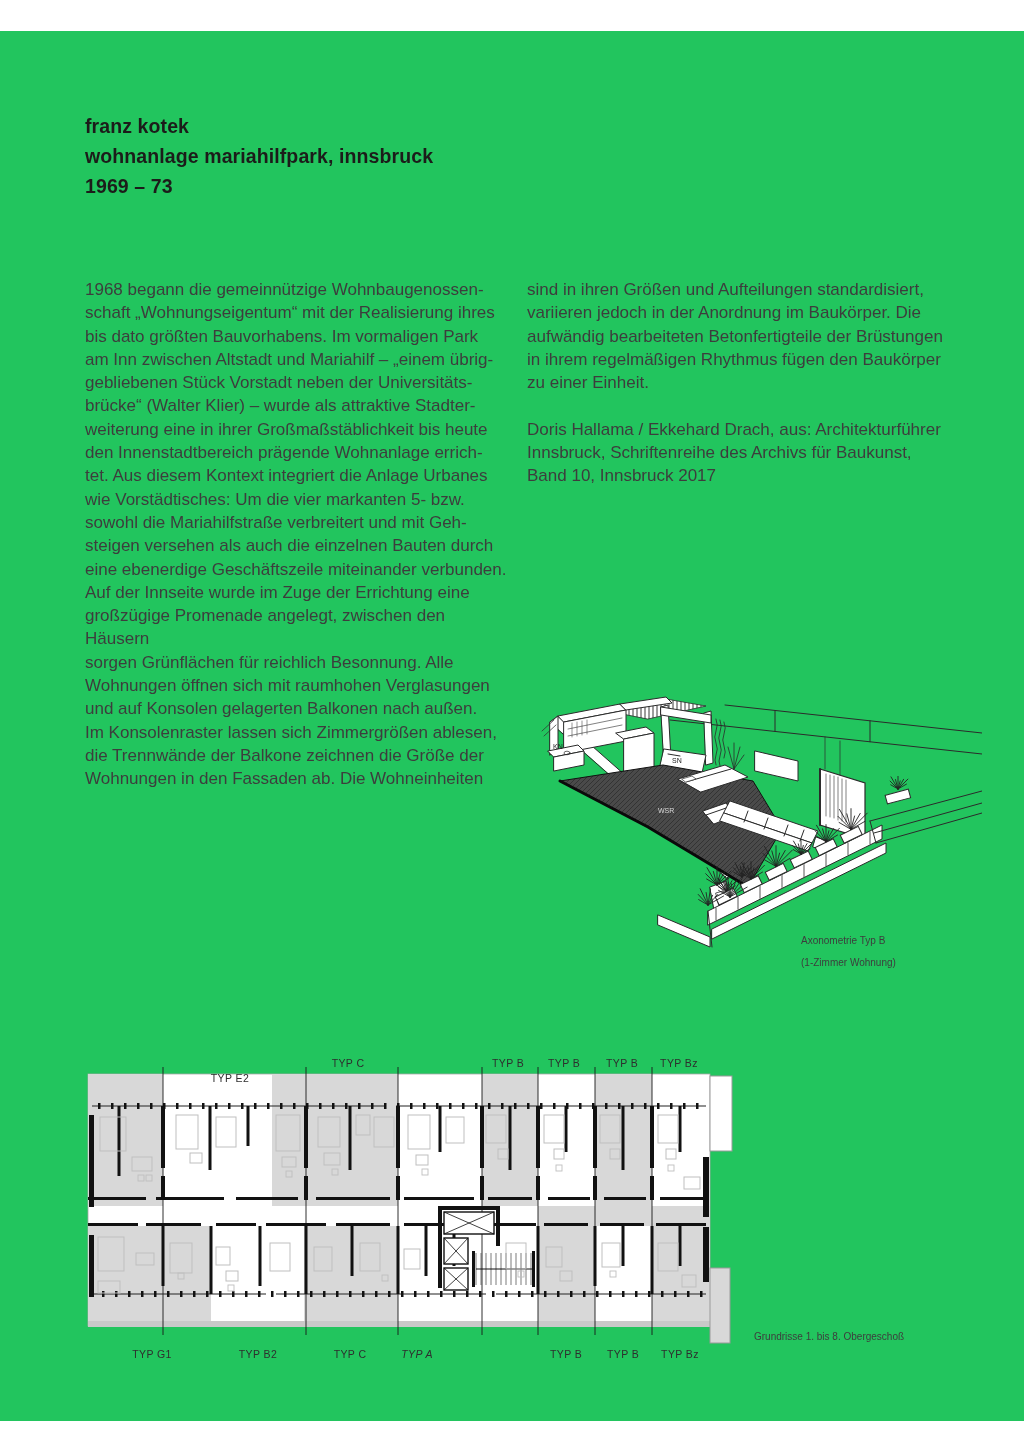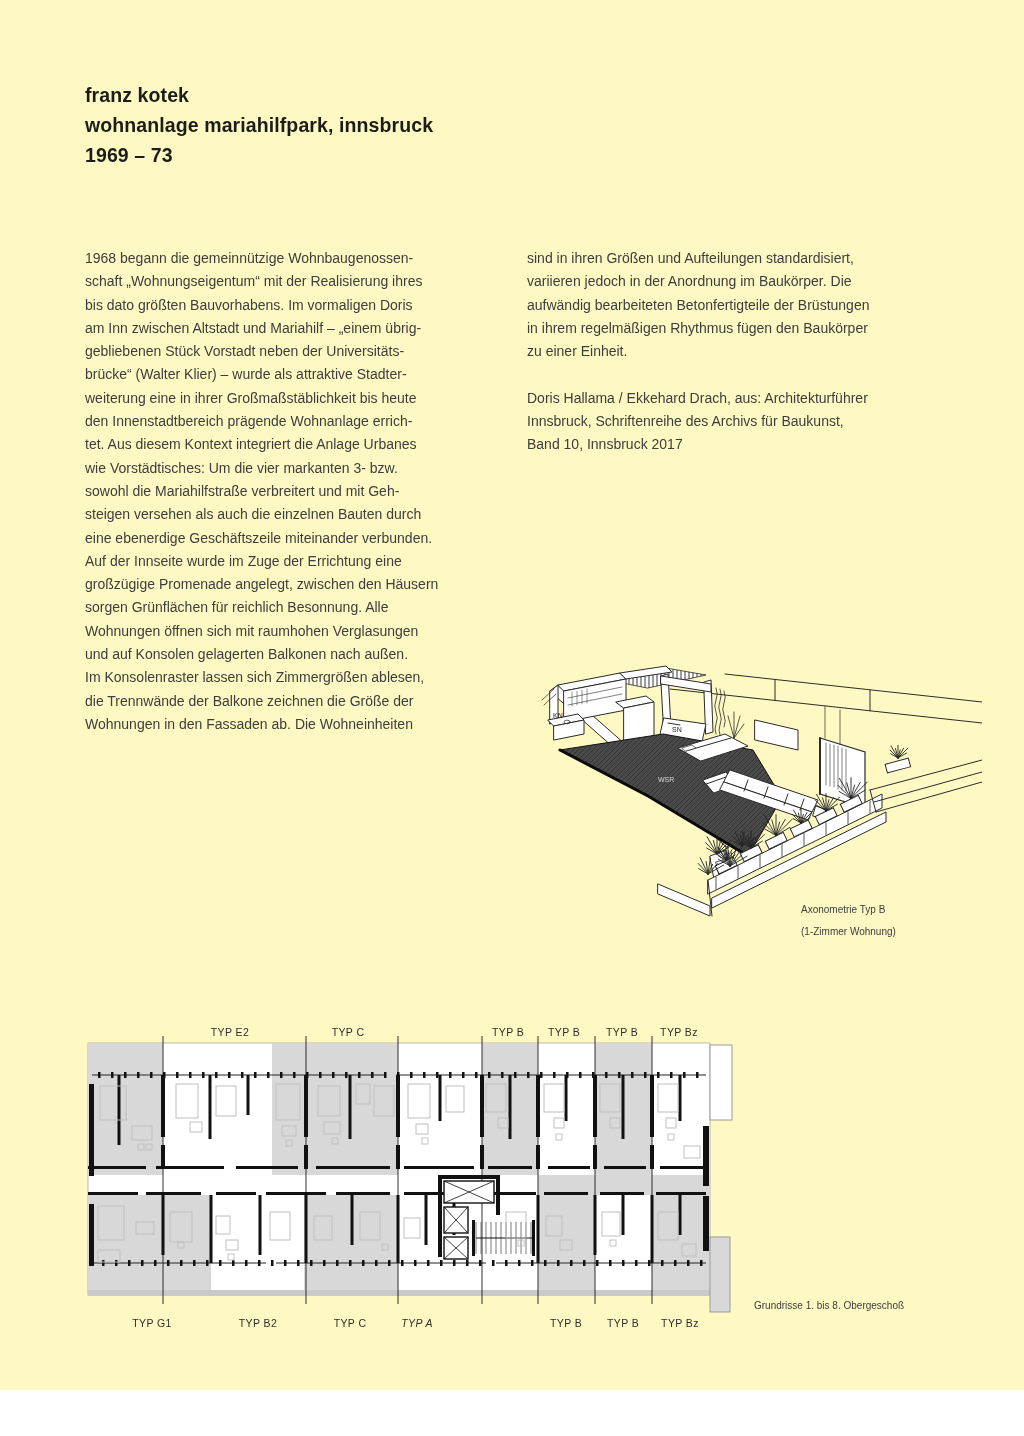--- a/index.html
+++ b/index.html
@@ -1,20 +1,20 @@
 <!DOCTYPE html>
 <html><head>
 <meta charset="utf-8">
 <style>
   html,body{margin:0;padding:0;background:#ffffff;}
-  #page{position:relative;width:1024px;height:1390px;background:#fef9c3;overflow:hidden;
-        font-family:"Liberation Sans",sans-serif;color:#3c3c3c;}
+  #page{position:relative;width:1024px;height:1390px;background:#22c55e;overflow:hidden;
+        font-family:"Liberation Sans",sans-serif;color:#3c3c3c;margin-top:31px;}
   .abs{position:absolute;}
   #title-block{left:85px;top:80px;font-size:19.5px;font-weight:700;line-height:30px;color:#1c1c1a;letter-spacing:.1px;}
-  .col{width:424px;font-size:14px;line-height:23.3px;color:#3d3d3d;}
+  .col{width:424px;font-size:17px;line-height:23.3px;color:#3d3d3d;}
   #col-left{left:85px;top:247px;}
   #col-right{left:527px;top:247px;}
   .spacer{height:23.3px;}
   .caption{font-size:10px;line-height:21.5px;color:#3d3d3d;}
   #axo-caption{left:801px;top:899px;}
   #plan-caption{left:754px;top:1295px;}
   #axo-wrap{left:520px;top:658px;width:462px;height:292px;}
   #plan-wrap{left:86px;top:1026px;width:690px;height:312px;}
   .plan-label{position:absolute;transform:translateX(-50%);font-size:10.5px;letter-spacing:.4px;color:#2e2e2e;white-space:nowrap;}
   svg{display:block;}
@@ -26,28 +26,28 @@
 
   <div class="abs" id="title-block">
     <div>franz kotek</div>
     <div>wohnanlage mariahilfpark, innsbruck</div>
     <div>1969 – 73</div>
   </div>
 
   <div class="abs col" id="col-left">
       <div>1968 begann die gemeinnützige Wohnbaugenossen-</div>
       <div>schaft „Wohnungseigentum“ mit der Realisierung ihres</div>
-      <div>bis dato größten Bauvorhabens. Im vormaligen Doris</div>
+      <div>bis dato größten Bauvorhabens. Im vormaligen Park</div>
       <div>am Inn zwischen Altstadt und Mariahilf – „einem übrig-</div>
       <div>gebliebenen Stück Vorstadt neben der Universitäts-</div>
       <div>brücke“ (Walter Klier) – wurde als attraktive Stadter-</div>
       <div>weiterung eine in ihrer Großmaßstäblichkeit bis heute</div>
       <div>den Innenstadtbereich prägende Wohnanlage errich-</div>
       <div>tet. Aus diesem Kontext integriert die Anlage Urbanes</div>
-      <div>wie Vorstädtisches: Um die vier markanten 3- bzw.</div>
+      <div>wie Vorstädtisches: Um die vier markanten 5- bzw.</div>
       <div>sowohl die Mariahilfstraße verbreitert und mit Geh-</div>
       <div>steigen versehen als auch die einzelnen Bauten durch</div>
       <div>eine ebenerdige Geschäftszeile miteinander verbunden.</div>
       <div>Auf der Innseite wurde im Zuge der Errichtung eine</div>
       <div>großzügige Promenade angelegt, zwischen den Häusern</div>
       <div>sorgen Grünflächen für reichlich Besonnung. Alle</div>
       <div>Wohnungen öffnen sich mit raumhohen Verglasungen</div>
       <div>und auf Konsolen gelagerten Balkonen nach außen.</div>
       <div>Im Konsolenraster lassen sich Zimmergrößen ablesen,</div>
       <div>die Trennwände der Balkone zeichnen die Größe der</div>
@@ -586,21 +586,21 @@
         <rect x="246" y="112" width="6" height="6" fill="none" stroke="#bfbfbf" stroke-width="0.9"></rect>
         <rect x="336" y="112" width="6" height="6" fill="none" stroke="#bfbfbf" stroke-width="0.9"></rect>
         <rect x="470" y="108" width="6" height="6" fill="none" stroke="#bfbfbf" stroke-width="0.9"></rect>
         <rect x="582" y="108" width="6" height="6" fill="none" stroke="#bfbfbf" stroke-width="0.9"></rect>
         <rect x="92" y="216" width="6" height="6" fill="none" stroke="#bfbfbf" stroke-width="0.9"></rect>
         <rect x="142" y="228" width="6" height="6" fill="none" stroke="#bfbfbf" stroke-width="0.9"></rect>
         <rect x="296" y="218" width="6" height="6" fill="none" stroke="#bfbfbf" stroke-width="0.9"></rect>
         <rect x="432" y="214" width="6" height="6" fill="none" stroke="#bfbfbf" stroke-width="0.9"></rect>
         <rect x="524" y="214" width="6" height="6" fill="none" stroke="#bfbfbf" stroke-width="0.9"></rect>
       </svg>
-  <span class="plan-label" style="left: 144px; top: 0px;">TYP E2</span>
+  <span class="plan-label" style="left: 144px; top: 15px;">TYP E2</span>
       <span class="plan-label" style="left: 262px; top: 0px;">TYP C</span>
       <span class="plan-label" style="left: 422px; top: 0px;">TYP B</span>
       <span class="plan-label" style="left: 478px; top: 0px;">TYP B</span>
       <span class="plan-label" style="left: 536px; top: 0px;">TYP B</span>
       <span class="plan-label" style="left: 593px; top: 0px;">TYP Bz</span>
       <span class="plan-label" style="left: 66px; top: 291px; text-align: right;">TYP G1</span>
       <span class="plan-label" style="left: 172px; top: 291px;">TYP B2</span>
       <span class="plan-label" style="left: 264px; top: 291px;">TYP C</span>
       <span class="plan-label" style="left: 331px; top: 291px; font-style: italic;">TYP A</span>
       <span class="plan-label" style="left: 480px; top: 291px;">TYP B</span>

